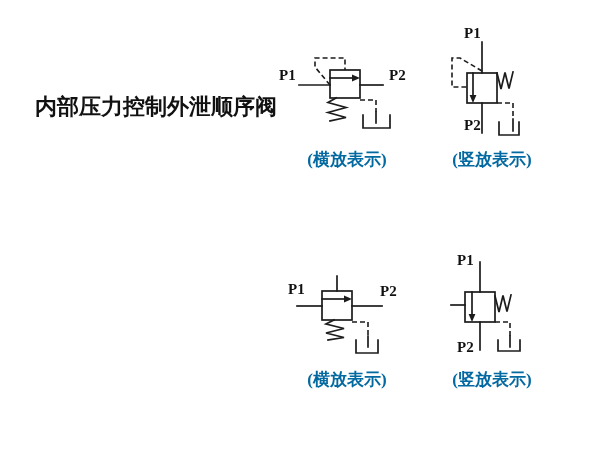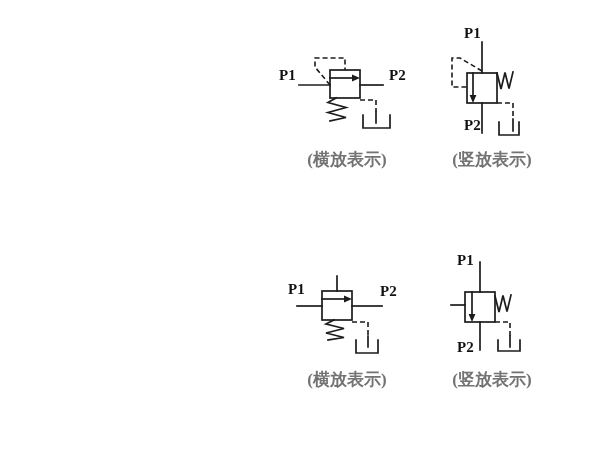--- a/index.html
+++ b/index.html
@@ -8,41 +8,42 @@
     overflow:hidden;font-family:"Liberation Serif","DejaVu Serif",serif;
   }
   .sec-title{
     position:absolute;font-size:22px;font-weight:bold;color:#111;
     white-space:nowrap;letter-spacing:0px;
   }
   .title-1{left:35px;top:92px;}
   .title-2{left:26px;top:307px;}
   .caption{
     position:absolute;width:116px;text-align:center;font-size:17px;
-    font-weight:bold;color:#737373;white-space:nowrap;
+    font-weight:bold;color:#0369a1;white-space:nowrap;
   }
   .cap-1a{left:289px;top:148px;}
   .cap-1b{left:434px;top:148px;}
   .cap-2a{left:289px;top:368px;}
   .cap-2b{left:434px;top:368px;}
   svg.sym{position:absolute;overflow:visible;}
   .sym1{left:275px;top:50px;}
   .sym2{left:440px;top:15px;}
   .sym3{left:275px;top:270px;}
   .sym4{left:440px;top:240px;}
   .ln{stroke:#1c1c1c;stroke-width:1.7;fill:none;stroke-linecap:square;}
   .dash{stroke:#1c1c1c;stroke-width:1.6;fill:none;stroke-dasharray:5 3;stroke-linecap:butt;}
   .blk{fill:#1c1c1c;stroke:none;}
   text.port{font-family:"Liberation Serif","DejaVu Serif",serif;font-size:15px;font-weight:bold;fill:#111;}
 </style>
 </head>
 <body>
 
 <div class="canvas">
 
+  <div class="sec-title title-1">内部压力控制外泄顺序阀</div>
 
   <svg class="sym sym1" width="135" height="95" viewBox="0 0 135 95">
     <text class="port" x="4" y="30">P1</text>
     <text class="port" x="114" y="30">P2</text>
     <g>
       <path class="ln" d="M24,35 H55"></path>
       <path class="ln" d="M85,35 H108"></path>
     </g>
     <rect class="ln" x="55" y="20" width="30" height="28"></rect>
     <g>

